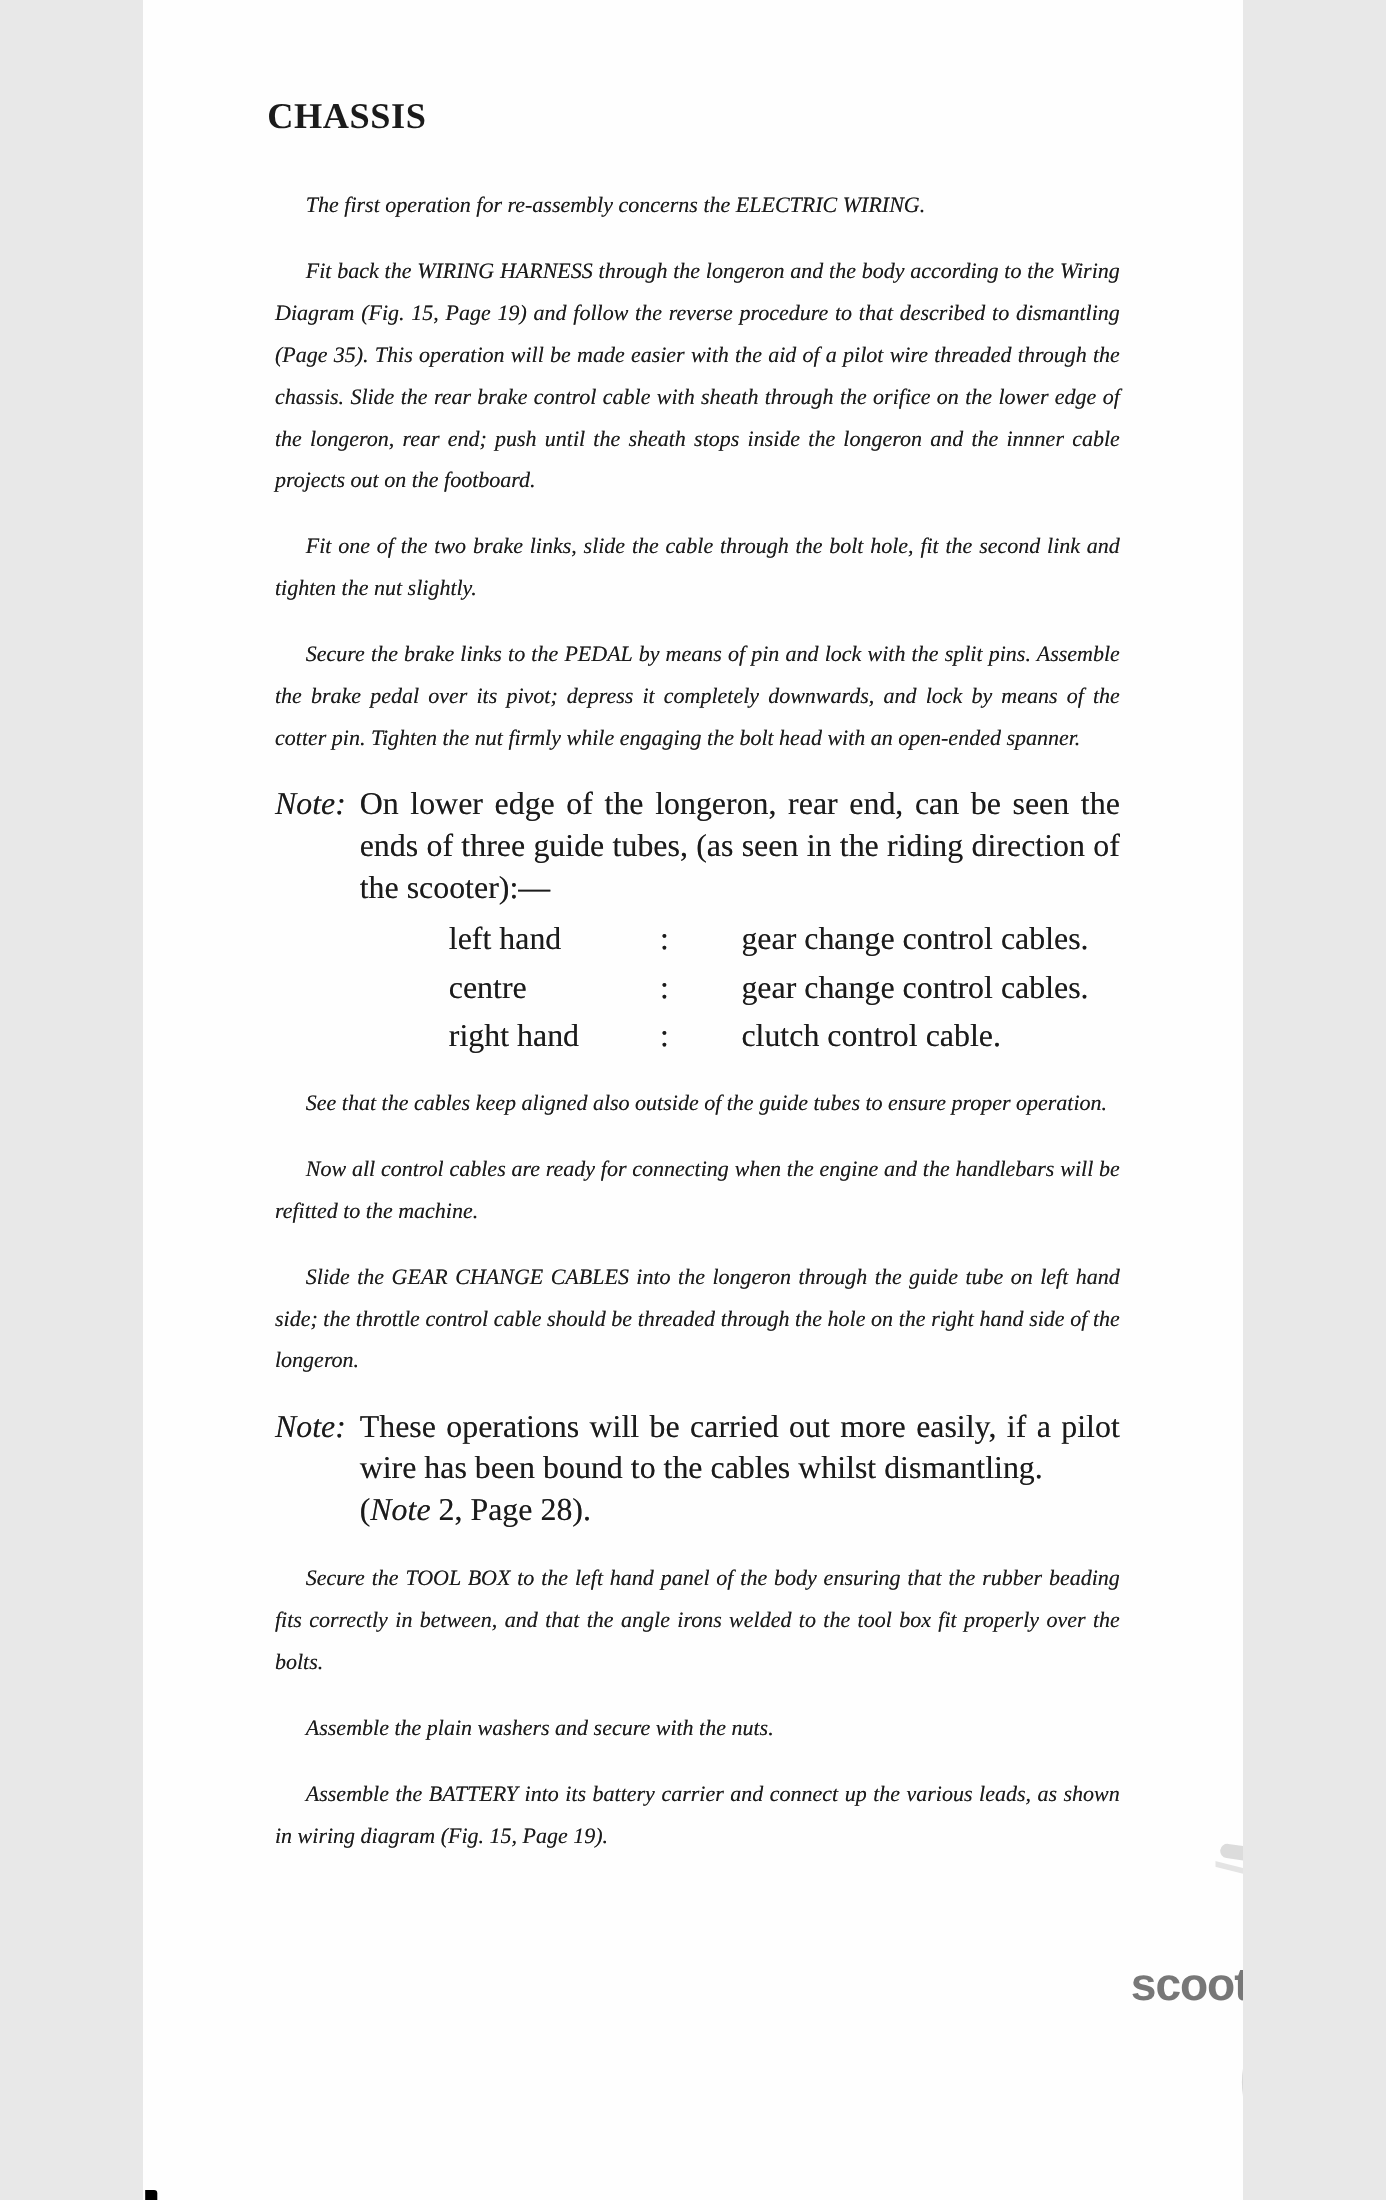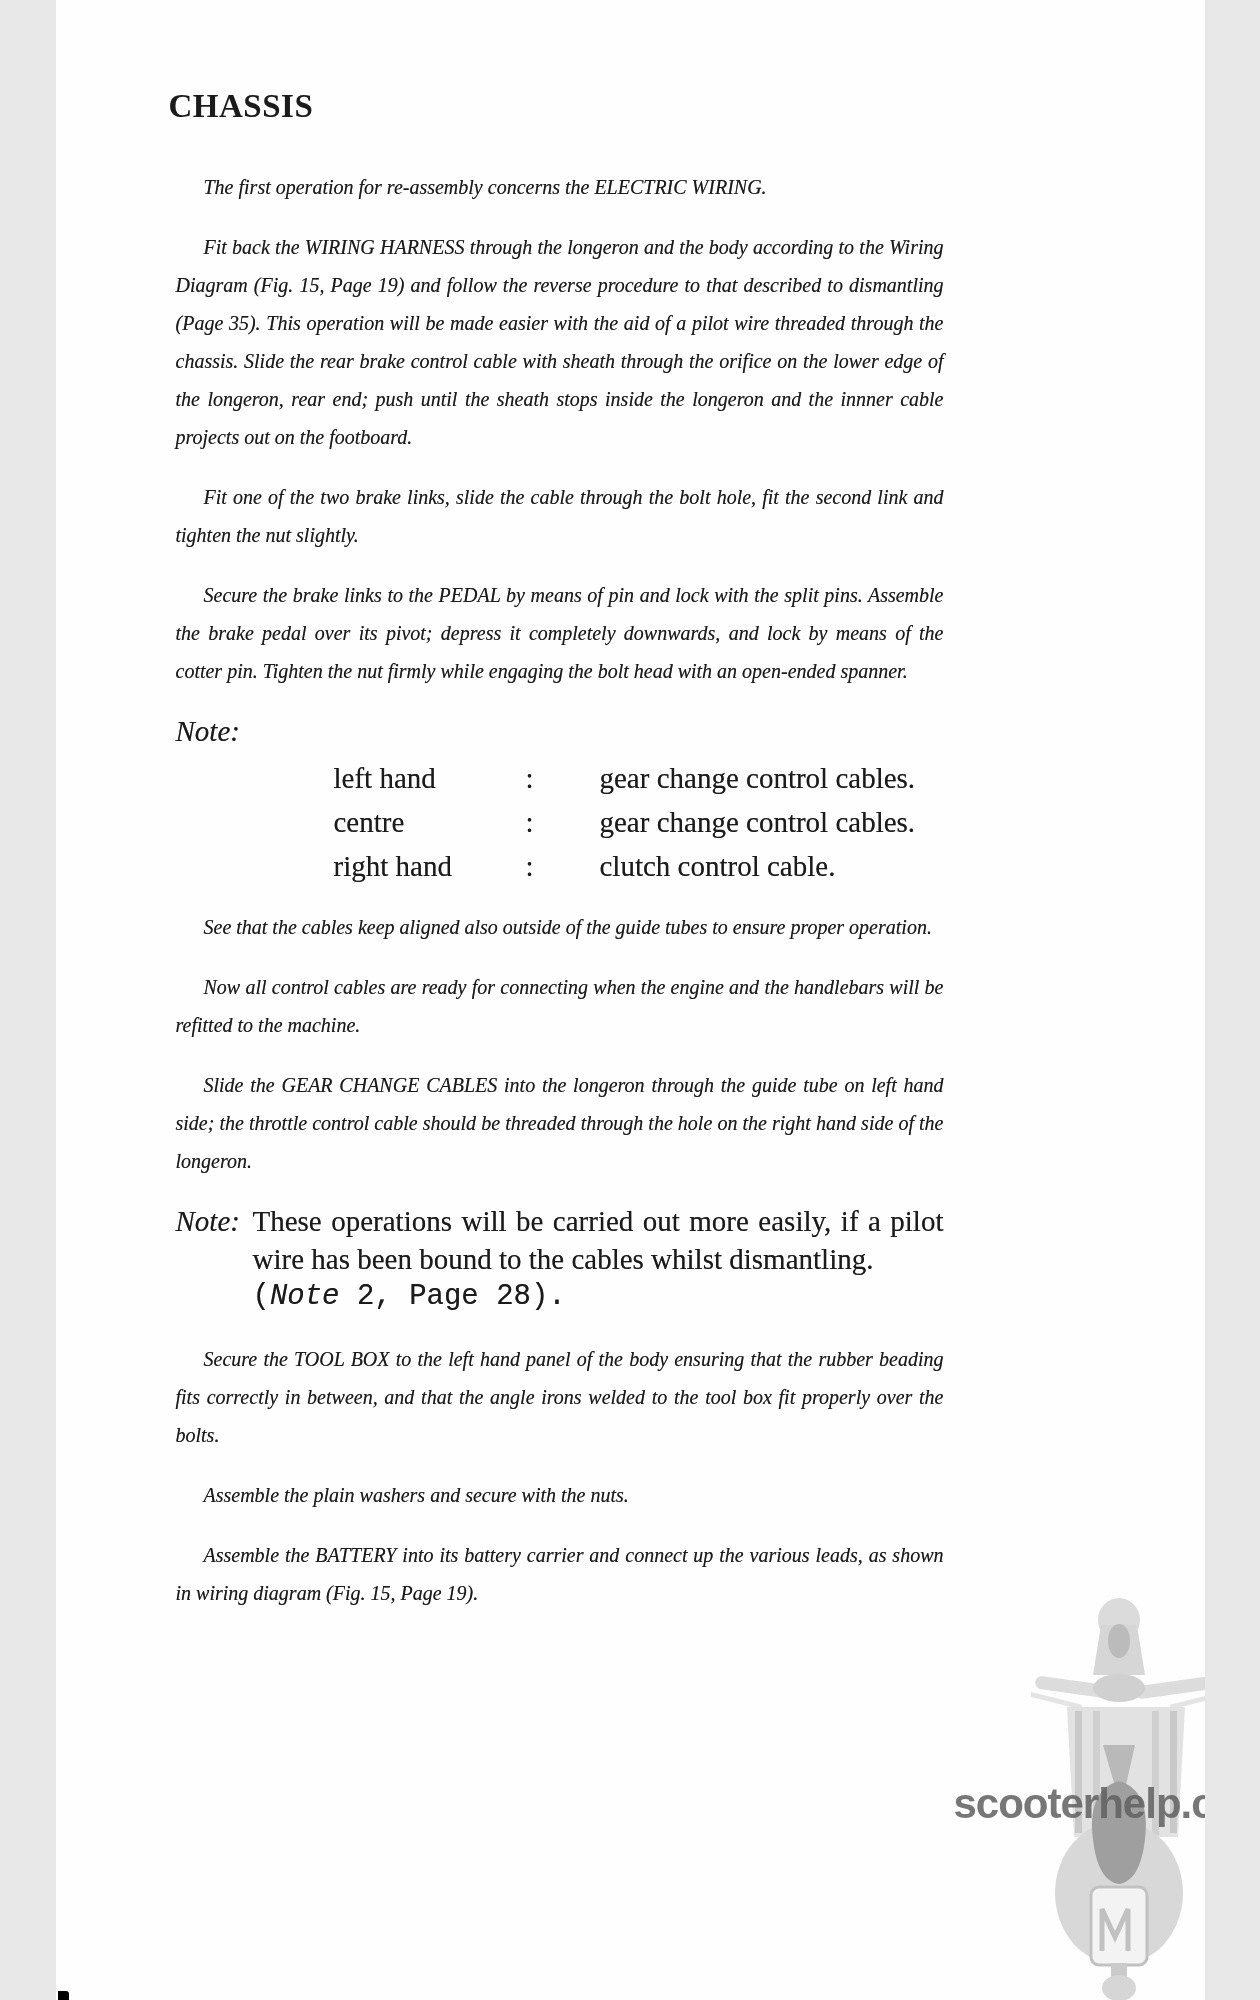--- a/index.html
+++ b/index.html
@@ -1,18 +1,18 @@
 <!DOCTYPE html>
 <html><head>
 <meta charset="utf-8">
 <style>
   html,body{margin:0;padding:0;background:#e8e8e8;}
   .page{
     position:relative;
-    width:1149px;height:2000px;
+    width:1000px;height:2000px;
     background:#fefefe;
     font-family:"Liberation Serif", serif;
     color:#1b1b1b;
     overflow:hidden;
     margin:0 auto;
   }
   .column{
     position:absolute;
     left:120px;top:86px;width:768px;
     z-index:1;
@@ -40,21 +40,21 @@
     margin:0 0 6px 0;
     text-shadow:0 0 0.4px rgba(0,0,0,0.55);
   }
   .note.note-2{margin-bottom:24px;}
   .note-label{
     font-style:italic;
     width:77px;
     flex:none;
   }
   .note-body{flex:1;text-align:justify;}
-  .ref-line{display:block;font-family:Liberation Mono, monospace;}
+  .ref-line{display:block;}
   .ref-line em{font-style:italic;}
   .cable-table{
     margin:0 0 20px 158px;
     font-size:29px;
     line-height:44px;
     text-shadow:0 0 0.4px rgba(0,0,0,0.55);
   }
   .cable-row{display:flex;gap:28px;}
   .cable-pos{width:164px;}
   .cable-sep{width:46px;}
@@ -98,20 +98,21 @@
     <p class="body">The first operation for re-assembly concerns the ELECTRIC WIRING.</p>
 
     <p class="body">Fit back the WIRING HARNESS through the longeron and the body according to the Wiring Diagram (Fig. 15, Page 19) and follow the reverse procedure to that described to dismantling (Page 35). This operation will be made easier with the aid of a pilot wire threaded through the chassis. Slide the rear brake control cable with sheath through the orifice on the lower edge of the longeron, rear end; push until the sheath stops inside the longeron and the innner cable projects out on the footboard.</p>
 
     <p class="body">Fit one of the two brake links, slide the cable through the bolt hole, fit the second link and tighten the nut slightly.</p>
 
     <p class="body">Secure the brake links to the PEDAL by means of pin and lock with the split pins. Assemble the brake pedal over its pivot; depress it completely downwards, and lock by means of the cotter pin. Tighten the nut firmly while engaging the bolt head with an open-ended spanner.</p>
 
     <div class="note">
       <span class="note-label">Note:</span>
+      <span class="note-body">On lower edge of the longeron, rear end, can be seen the ends of three guide tubes, (as seen in the riding direction of the scooter):—</span>
     </div>
 
     <div class="cable-table">
       <div class="cable-row">
         <span class="cable-pos">left hand</span>
         <span class="cable-sep">:</span>
         <span class="cable-desc">gear change control cables.</span>
       </div>
       <div class="cable-row">
         <span class="cable-pos">centre</span>

